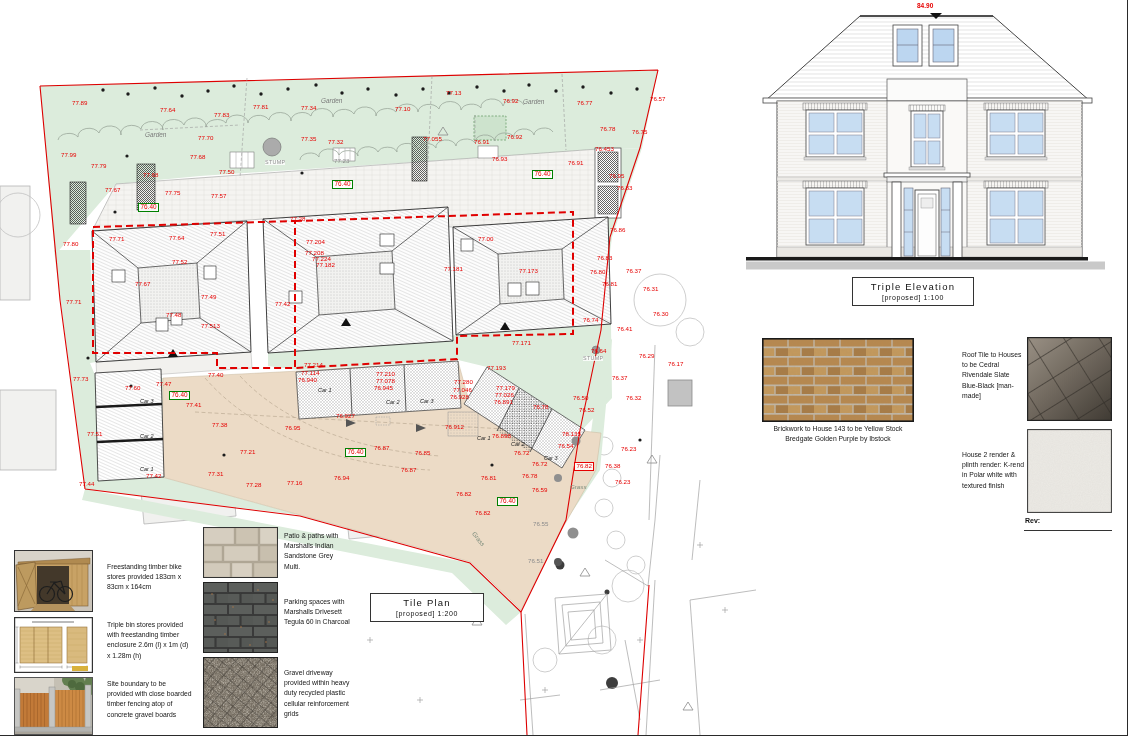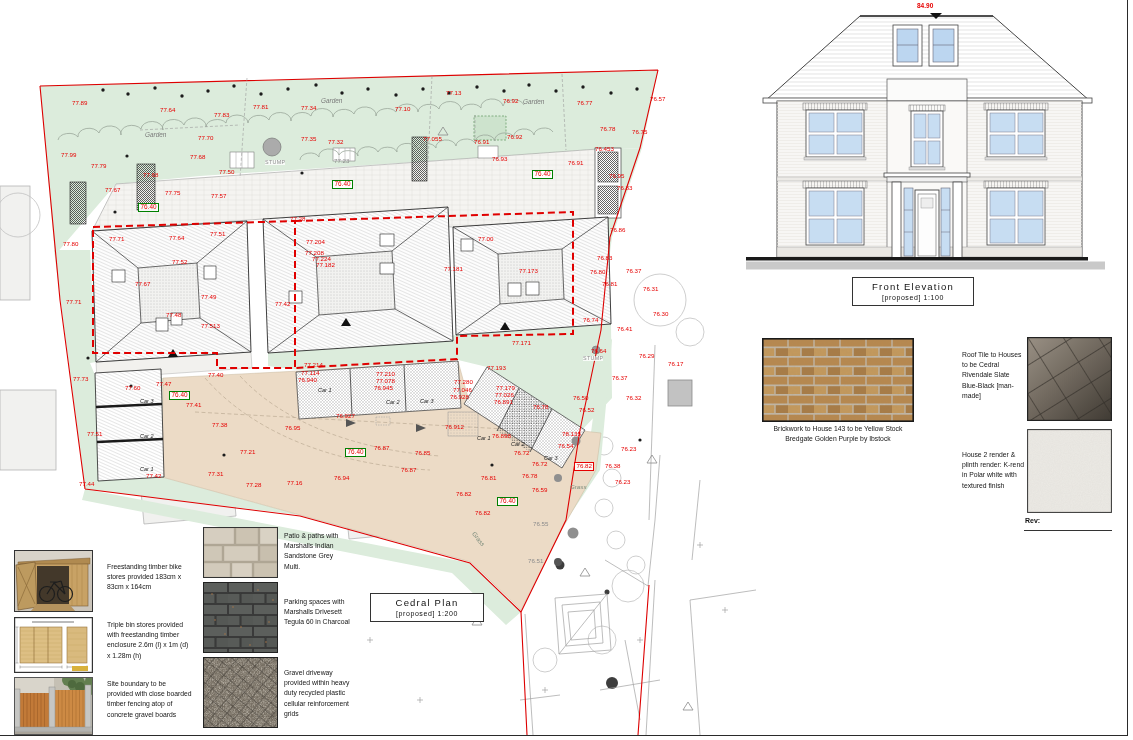--- a/index.html
+++ b/index.html
@@ -497,25 +497,25 @@
       </g>
     </g>
     <g>
       <rect x="746" y="257" width="342" height="3.5" fill="#1a1a1a"></rect>
       <rect x="746" y="261.5" width="359" height="8" fill="#c9c9c9"></rect>
     </g>
   </svg>
   <span id="ridge-label">84.90</span>
 
   <div class="titlebox" style="left:852px;top:277px;width:112px;">
-    <div class="t1">Front Elevation</div>
+    <div class="t1">Triple Elevation</div>
     <div class="t2">[proposed]  1:100</div>
   </div>
   <div class="titlebox" style="left:370px;top:593px;width:104px;">
-    <div class="t1">Cedral Plan</div>
+    <div class="t1">Tile Plan</div>
     <div class="t2">[proposed]  1:200</div>
   </div>
 
   <svg viewBox="0 0 152 84" style="left:762px;top:338px;width:152px;height:84px">
     <defs>
       <pattern id="bk" width="26" height="19" patternUnits="userSpaceOnUse">
         <rect width="26" height="19" fill="#c2b9a9"></rect>
         <rect x="0.7" y="0.7" width="24.6" height="7.8" fill="#b8894f"></rect>
         <rect x="-12.3" y="10.2" width="24.6" height="7.8" fill="#c59a5d"></rect>
         <rect x="13.7" y="10.2" width="24.6" height="7.8" fill="#a87c46"></rect>

